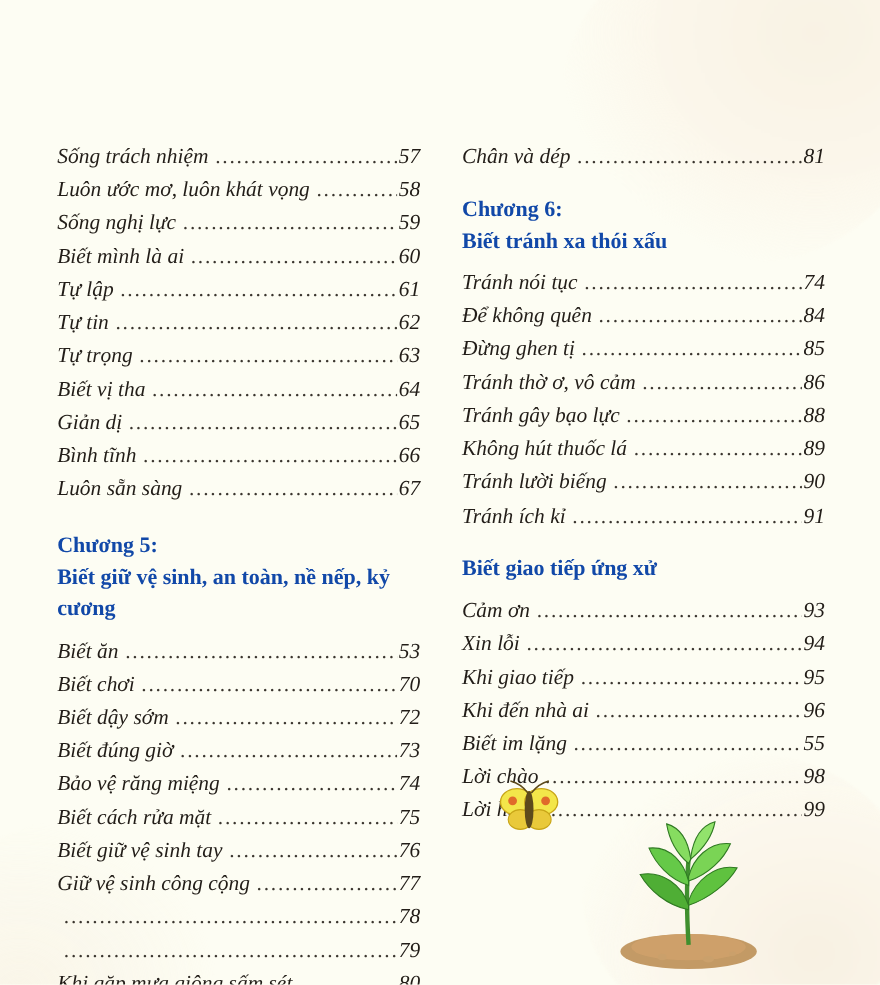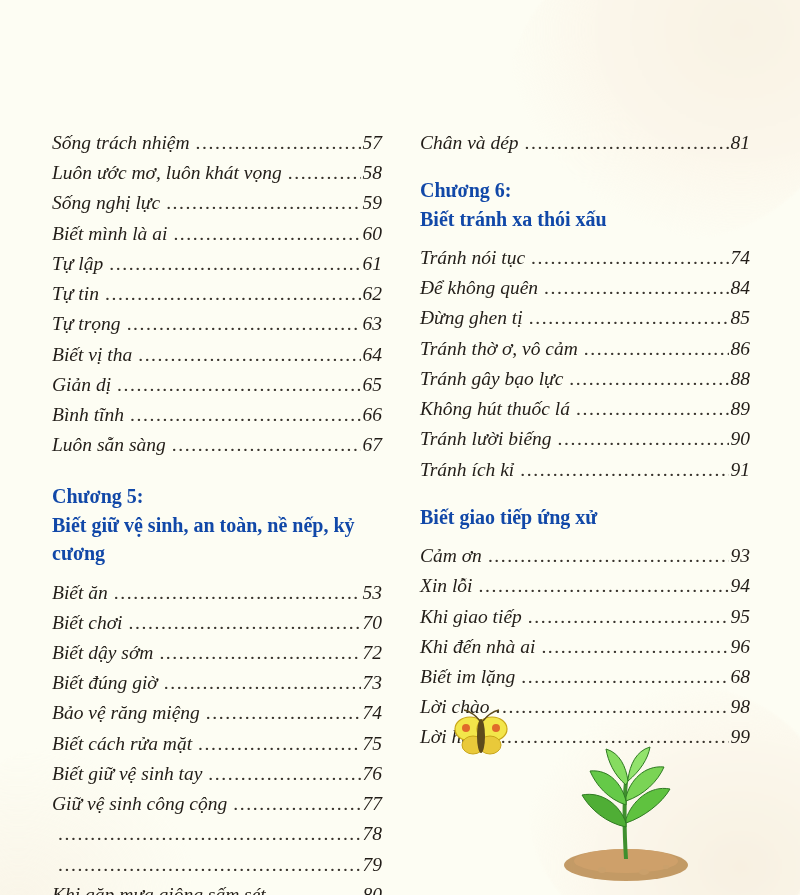--- a/index.html
+++ b/index.html
@@ -310,21 +310,21 @@
         <span class="page-num">95</span>
       </div>
       <div class="entry">
         <span class="title">Khi đến nhà ai</span>
         <span class="leader">......................................................................</span>
         <span class="page-num">96</span>
       </div>
       <div class="entry">
         <span class="title">Biết im lặng</span>
         <span class="leader">......................................................................</span>
-        <span class="page-num">68</span>
+        <span class="page-num">55</span>
       </div>
       <div class="entry">
         <span class="title">Lời chào</span>
         <span class="leader">......................................................................</span>
         <span class="page-num">98</span>
       </div>
       <div class="entry">
         <span class="title">Lời hứa</span>
         <span class="leader">......................................................................</span>
         <span class="page-num">99</span>

